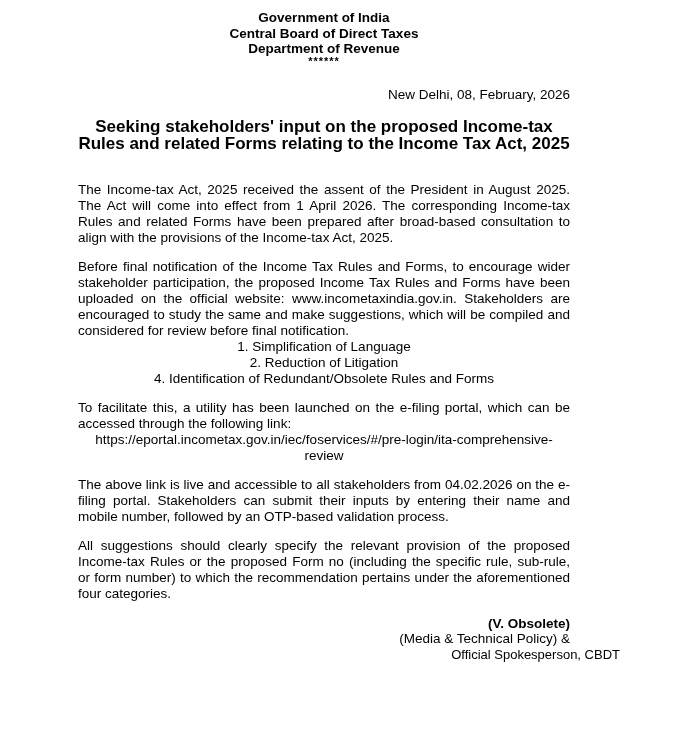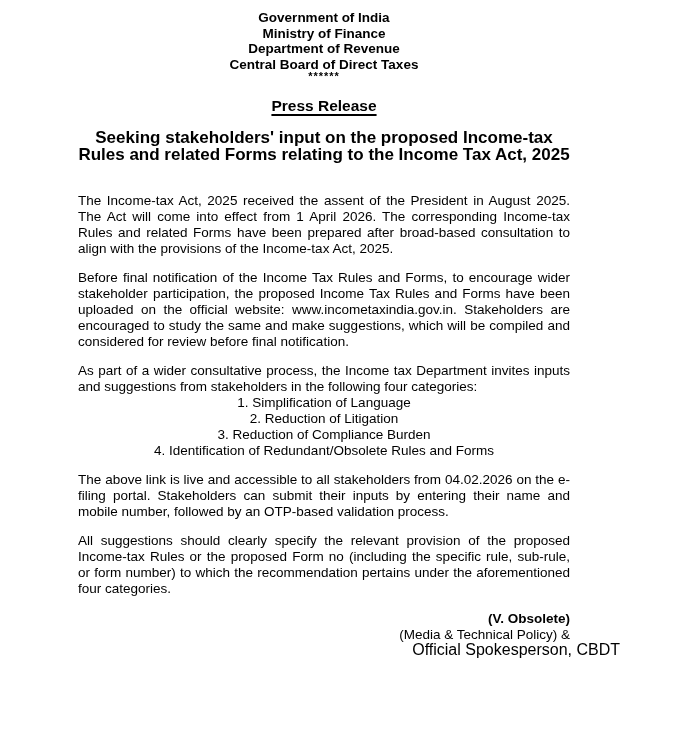--- a/index.html
+++ b/index.html
@@ -63,55 +63,54 @@
     text-align: center;
   }
   .signature {
     text-align: right;
     margin-top: 14px;
     line-height: 15.5px;
   }
   .sig-name { font-weight: bold; }
   .sig-last {
     margin-right: -50px;
-    font-size: 16px;
+    font-size: 13px;
   }
 </style>
 </head>
 <body>
 
 <div class="page">
 
   <header class="letterhead">
     <div class="org-line">Government of India</div>
-    <div class="org-line">Ministry of Finance</div>
+    <div class="org-line">Central Board of Direct Taxes</div>
     <div class="org-line">Department of Revenue</div>
-    <div class="org-line">Central Board of Direct Taxes</div>
     <div class="stars">******</div>
   </header>
 
+  <div class="dateline">New Delhi, 08, February, 2026</div>
 
-  <div class="title">
-    <span class="title-text">Press Release</span>
-  </div>
 
   <div class="subtitle">Seeking stakeholders' input on the proposed Income-tax Rules and related Forms relating to the Income Tax Act, 2025</div>
 
   <p class="para first">The Income-tax Act, 2025 received the assent of the President in August 2025. The Act will come into effect from 1 April 2026. The corresponding Income-tax Rules and related Forms have been prepared after broad-based consultation to align with the provisions of the Income-tax Act, 2025.</p>
 
   <p class="para">Before final notification of the Income Tax Rules and Forms, to encourage wider stakeholder participation, the proposed Income Tax Rules and Forms have been uploaded on the official website: www.incometaxindia.gov.in. Stakeholders are encouraged to study the same and make suggestions, which will be compiled and considered for review before final notification.</p>
 
   <div class="para-group">
-    <p class="para tight">As part of a wider consultative process, the Income tax Department invites inputs and suggestions from stakeholders in the following four categories:</p>
     <div class="cat-line">1. Simplification of Language</div>
     <div class="cat-line">2. Reduction of Litigation</div>
-    <div class="cat-line">3. Reduction of Compliance Burden</div>
     <div class="cat-line">4. Identification of Redundant/Obsolete Rules and Forms</div>
   </div>
 
+  <div class="para-group">
+    <p class="para tight">To facilitate this, a utility has been launched on the e-filing portal, which can be accessed through the following link:</p>
+    <div class="link-line">https://eportal.incometax.gov.in/iec/foservices/#/pre-login/ita-comprehensive-review</div>
+  </div>
 
   <p class="para">The above link is live and accessible to all stakeholders from 04.02.2026 on the e-filing portal. Stakeholders can submit their inputs by entering their name and mobile number, followed by an OTP-based validation process.</p>
 
   <p class="para">All suggestions should clearly specify the relevant provision of the proposed Income-tax Rules or the proposed Form no (including the specific rule, sub-rule, or form number) to which the recommendation pertains under the aforementioned four categories.</p>
 
   <div class="signature">
     <div class="sig-name">(V. Obsolete)</div>
     <div class="sig-line">(Media &amp; Technical Policy) &amp;</div>
     <div class="sig-last">Official Spokesperson, CBDT</div>
   </div>

